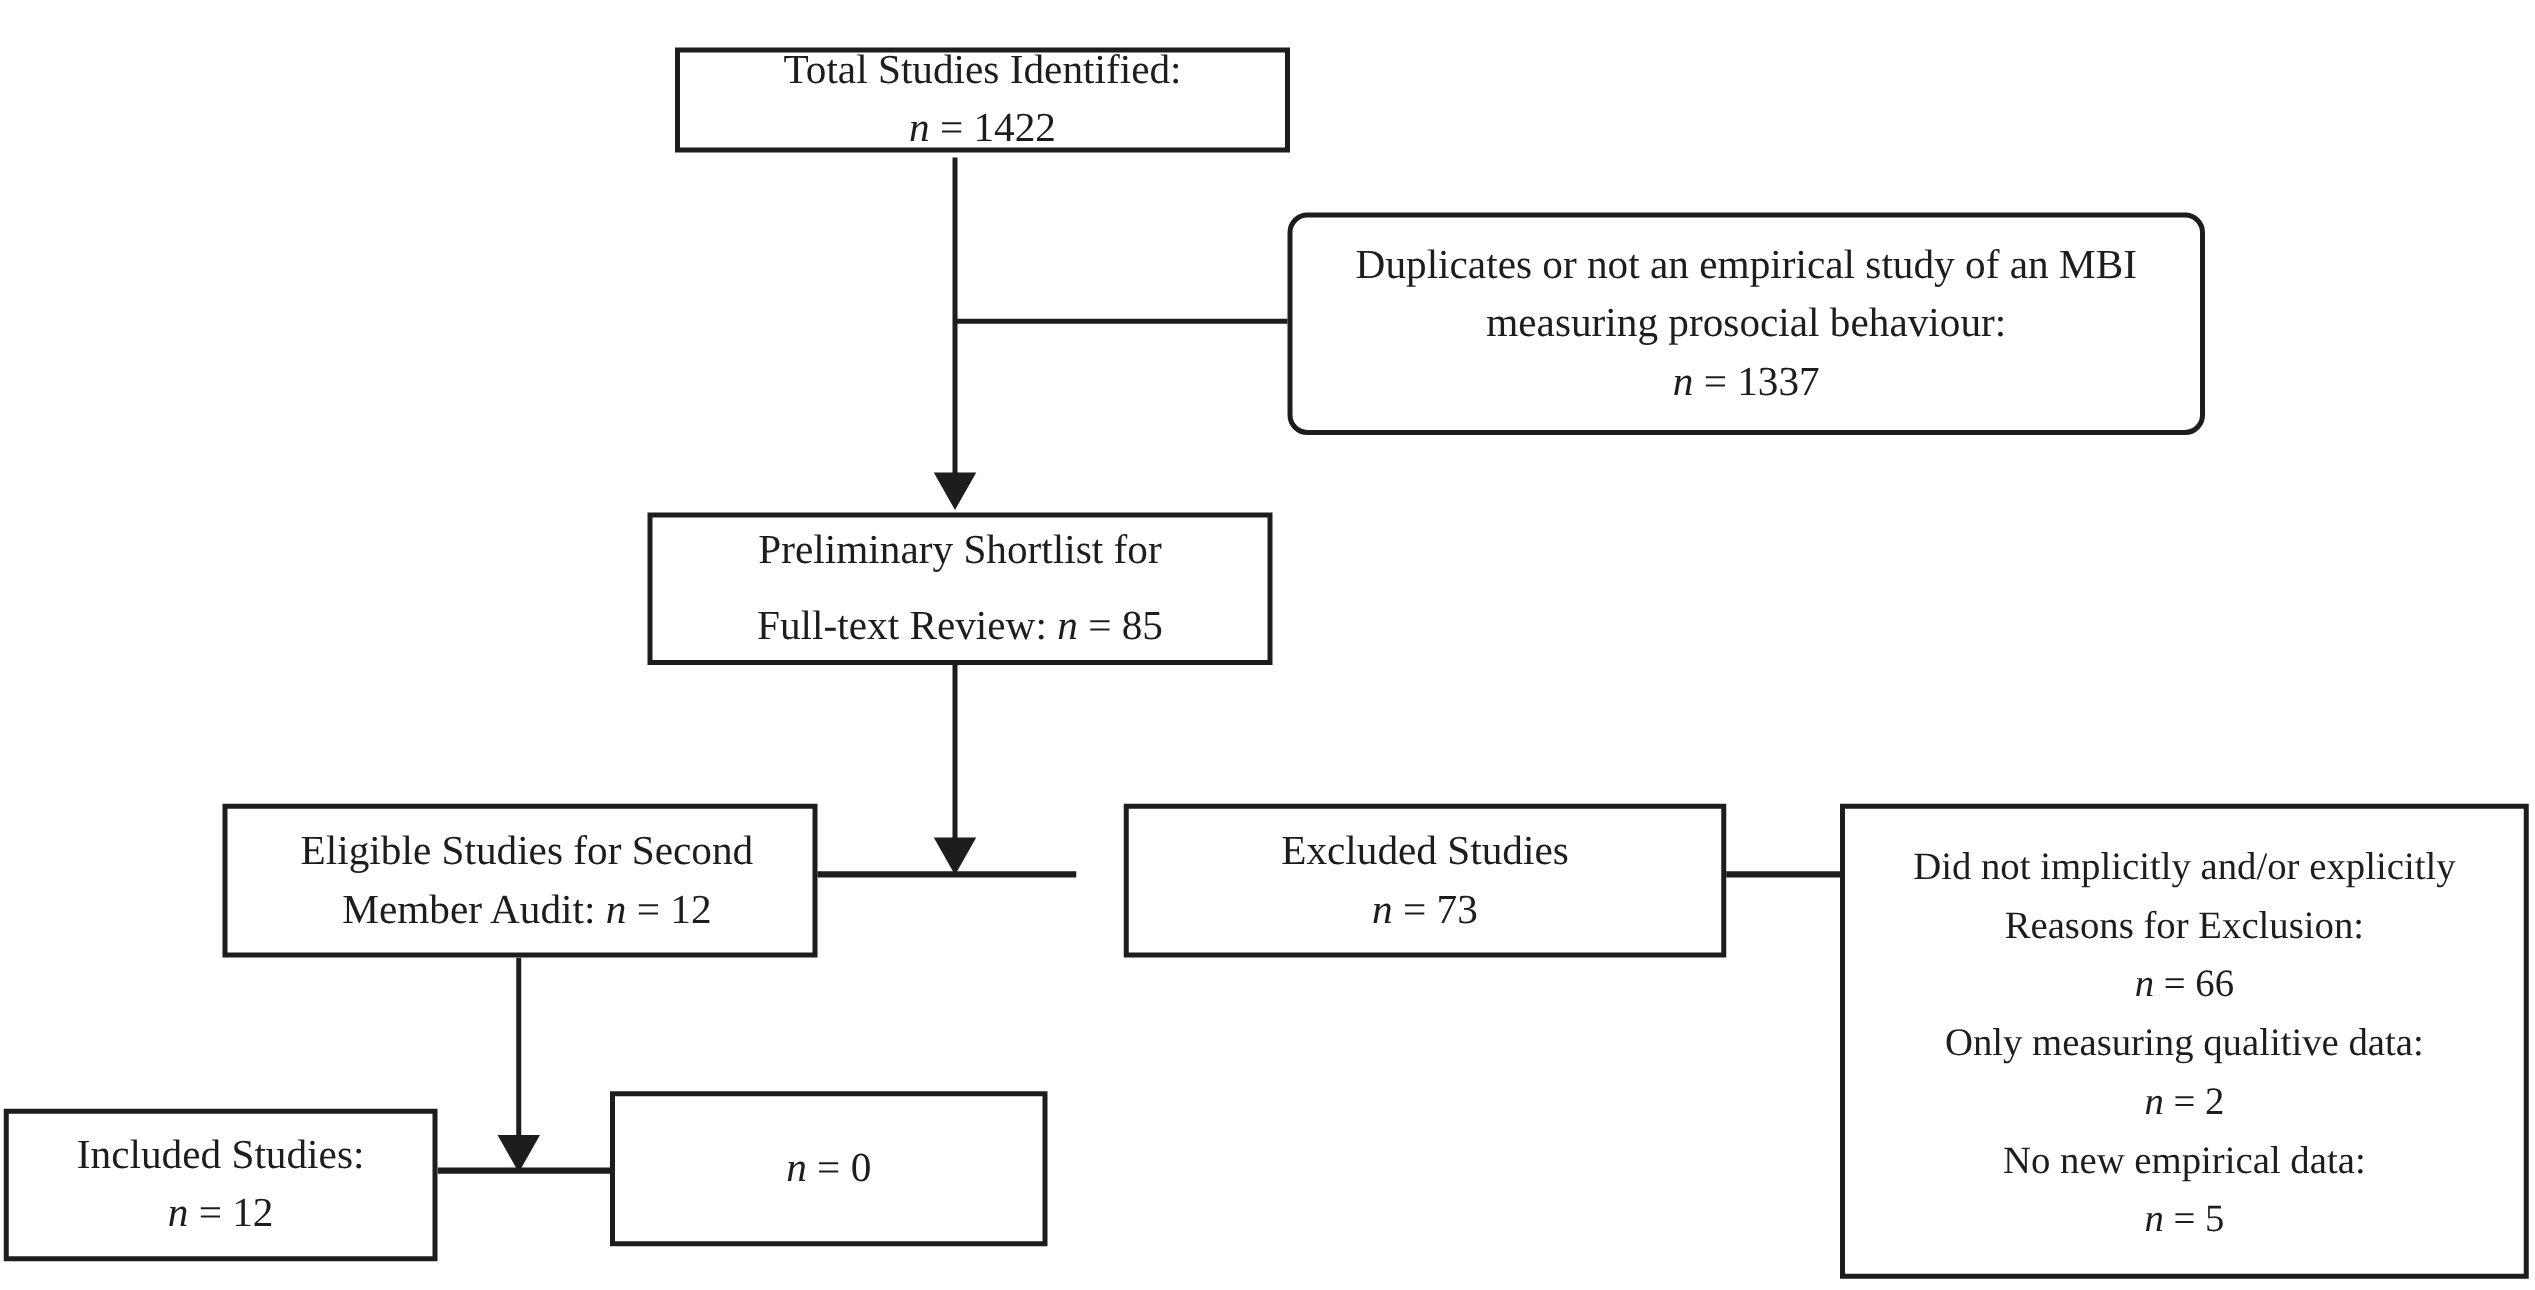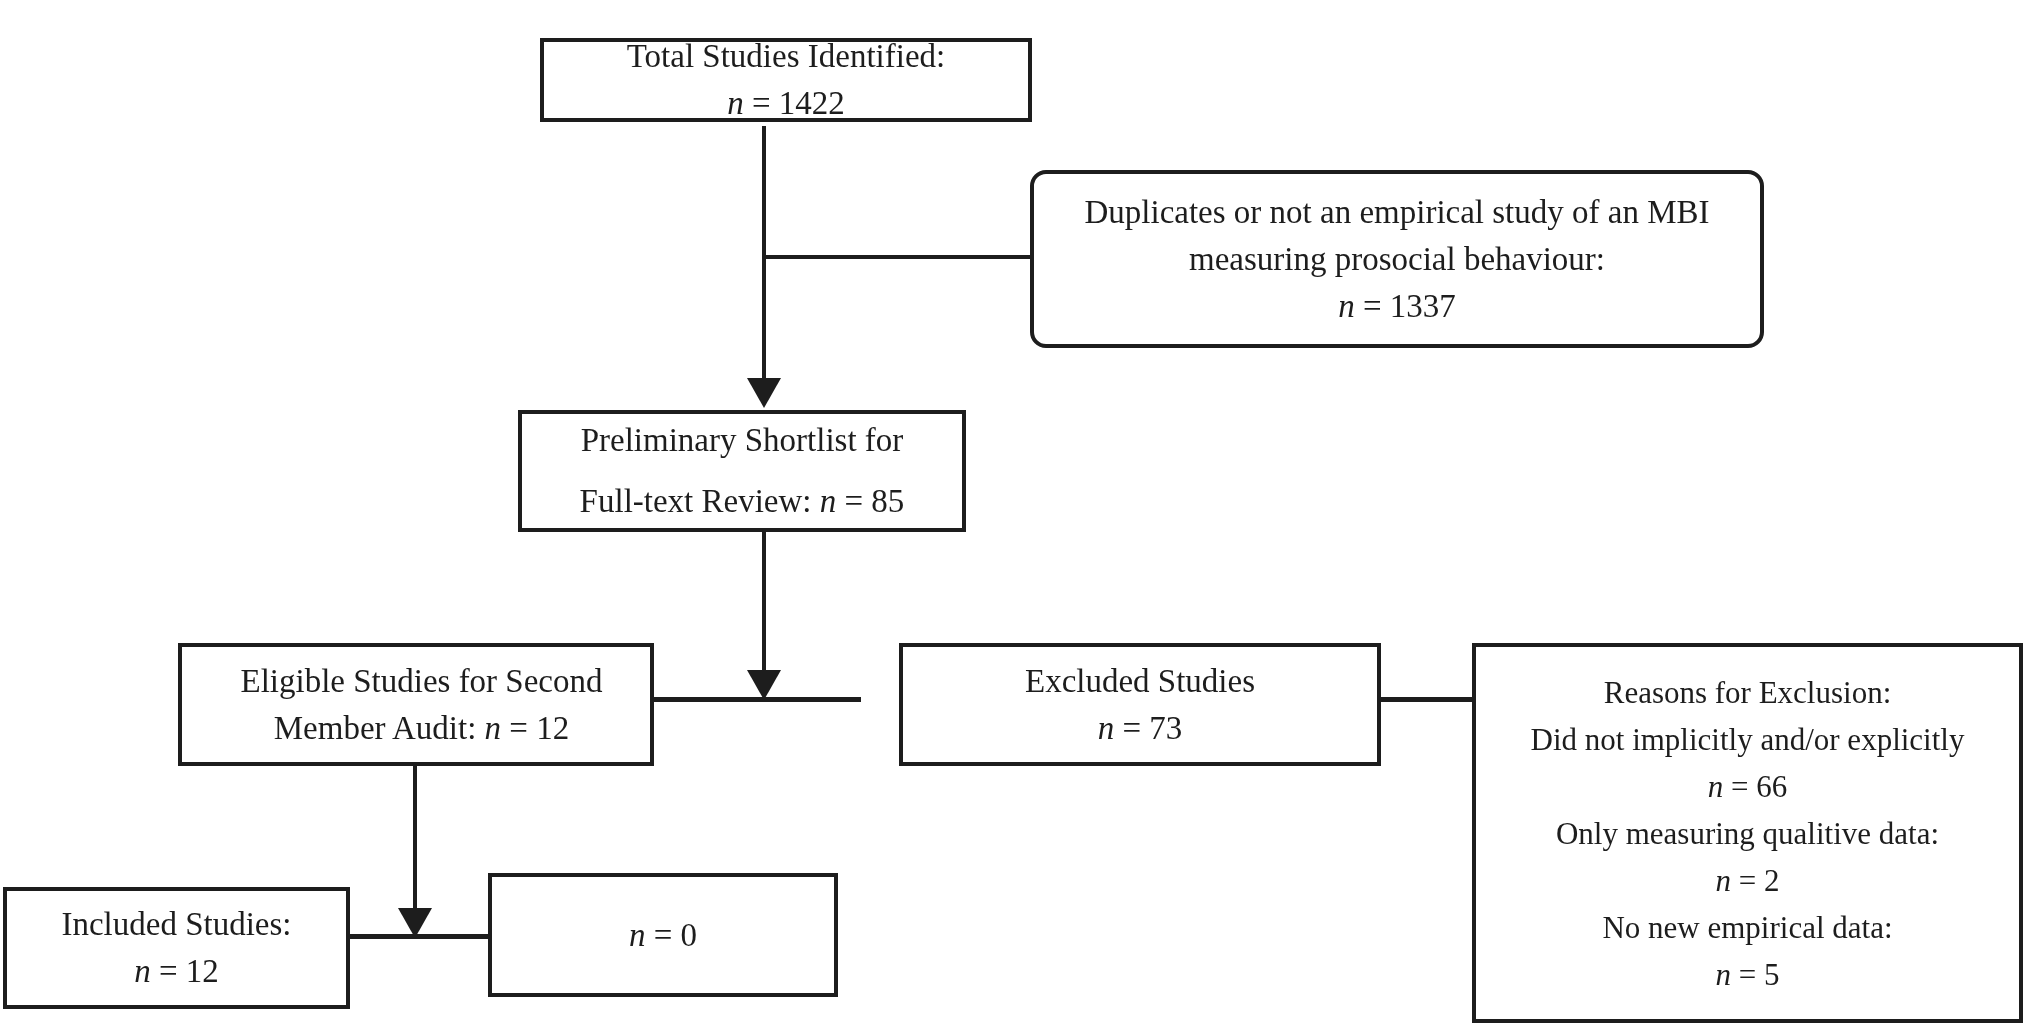--- a/index.html
+++ b/index.html
@@ -64,38 +64,38 @@
     <div class="line">Total Studies Identified:</div>
     <div class="line"><i>n</i> = 1422</div>
   </div>
 
   <div class="node" style="left:1030px; top:170px; width:734px; height:178px;border-radius:16px;">
     <div class="line">Duplicates or not an empirical study of an MBI</div>
     <div class="line">measuring prosocial behaviour:</div>
     <div class="line"><i>n</i> = 1337</div>
   </div>
 
-  <div class="node" style="left:518px; top:410px; width:448px; height:122px;gap:14px;">
+  <div class="node" style="left:518px; top:410px; width:500px; height:122px;gap:14px;">
     <div class="line">Preliminary Shortlist for</div>
     <div class="line">Full-text Review: <i>n</i> = 85</div>
   </div>
 
   <div class="node" style="left:178px; top:643px; width:476px; height:123px;padding-left:11px;">
     <div class="line">Eligible Studies for Second</div>
     <div class="line">Member Audit: <i>n</i> = 12</div>
   </div>
 
   <div class="node" style="left:899px; top:643px; width:482px; height:123px;">
     <div class="line">Excluded Studies</div>
     <div class="line"><i>n</i> = 73</div>
   </div>
 
   <div class="node small" style="left:1472px; top:643px; width:551px; height:380px;">
+    <div class="line">Did not implicitly and/or explicitly</div>
     <div class="line">Reasons for Exclusion:</div>
-    <div class="line">Did not implicitly and/or explicitly</div>
     <div class="line"><i>n</i> = 66</div>
     <div class="line">Only measuring qualitive data:</div>
     <div class="line"><i>n</i> = 2</div>
     <div class="line">No new empirical data:</div>
     <div class="line"><i>n</i> = 5</div>
   </div>
 
   <div class="node" style="left:3px; top:875px; width:347px; height:122px;margin-top:12px;">
     <div class="line">Included Studies:</div>
     <div class="line"><i>n</i> = 12</div>

